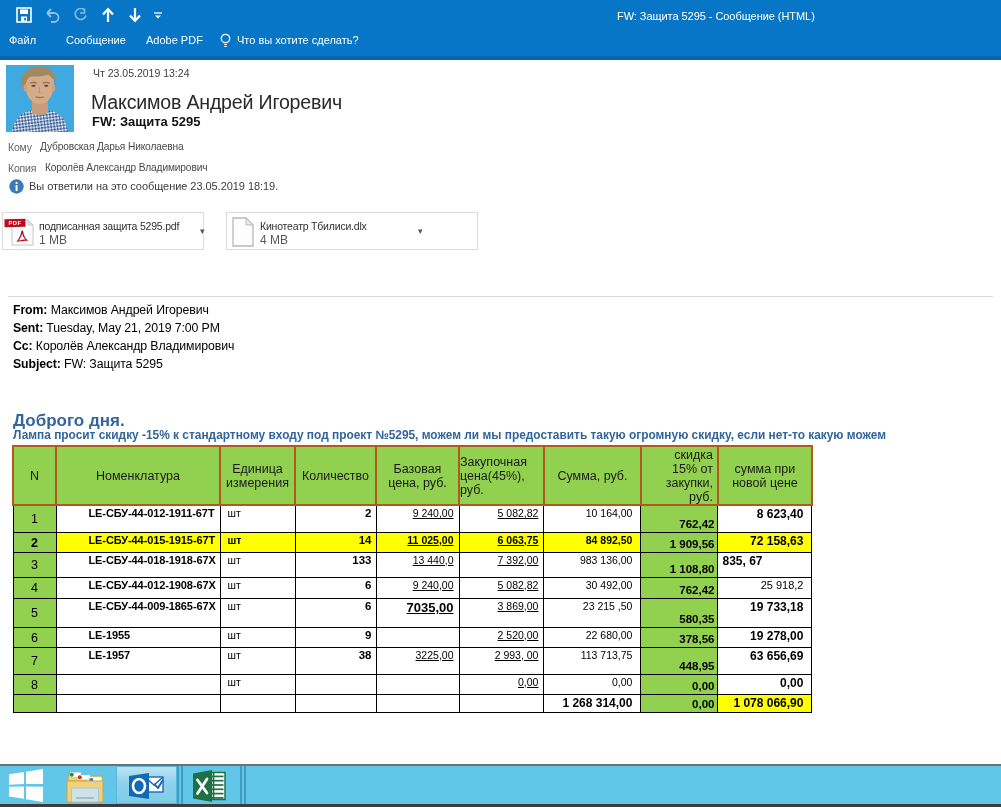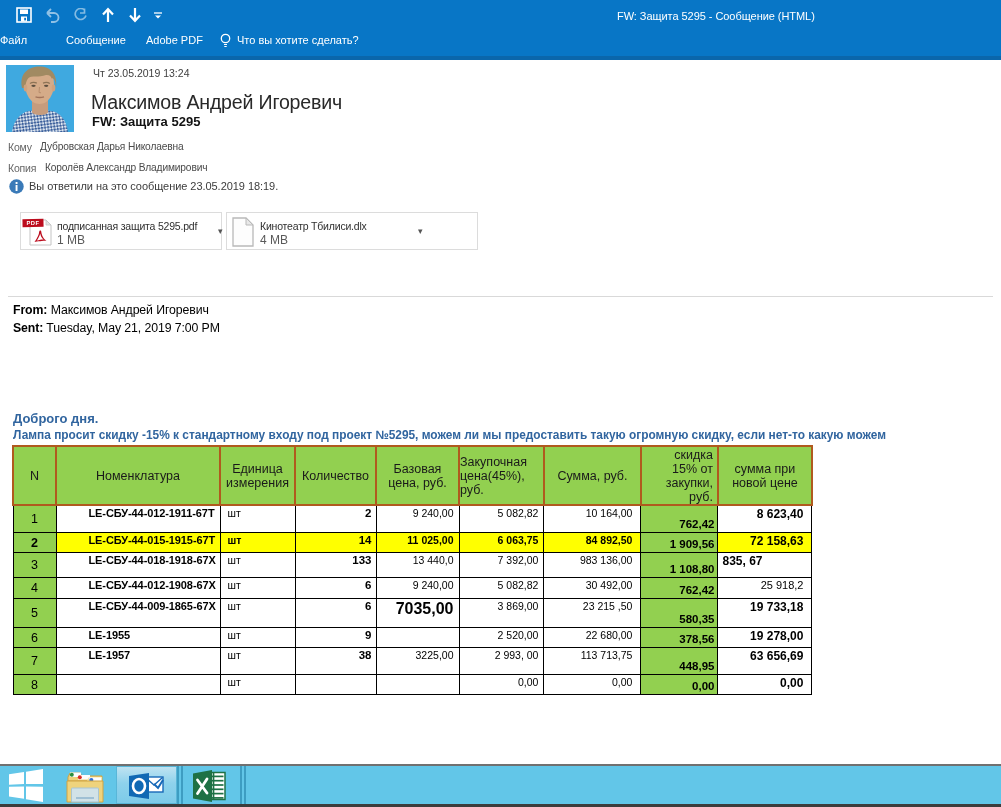--- a/index.html
+++ b/index.html
@@ -24,35 +24,35 @@
 
 .attbox { top:212px; height:38px; background:#fff; border:1px solid #dcdcdc; }
 .attname { font-size:10.5px; letter-spacing:-0.2px; color:#303030; position:absolute; top:7px; white-space:nowrap; }
 .attsize { font-size:12px; color:#595959; position:absolute; top:20px; }
 .caret { position:absolute; color:#555; font-size:9px; }
 
 #hline { left:8px; top:296px; width:985px; height:1px; background:#d9d9d9; }
 
 
 #fromblock { left:13px; top:301px; font-size:12.3px; color:#000; line-height:18.1px; white-space:nowrap; letter-spacing:-0.1px; }
-#blue1 { left:13px; top:411px; font-size:13px; font-weight:bold; color:#31659f; }
+#blue1 { left:13px; top:411px; font-size:17px; font-weight:bold; color:#31659f; }
 #blue2 { left:13px; top:428px; font-size:11.9px; font-weight:bold; color:#31659f; white-space:nowrap; }
 
 
 #tbl { left:12px; top:445px; border-collapse:collapse; table-layout:fixed; }
 #tbl td { overflow:hidden; }
 #tbl .h td { border:2px solid #b05a1e; background:#92d050; font-size:12.5px; color:#1a1a1a; text-align:center; vertical-align:middle; line-height:14px; }
 #tbl .d td { border:1.7px solid #000; font-size:10.5px; vertical-align:top; padding-top:1px; }
 .gr { background:#92d050; }
 .yl { background:#ffff00; }
 td.n  { text-align:center; vertical-align:middle !important; font-size:12.5px !important; }
 td.nom { font-size:11px !important; font-weight:600; letter-spacing:-0.1px; padding-left:32px; }
 td.unit { padding-left:7px; font-size:10.5px; }
 td.qty { text-align:right; padding-right:4px; font-size:11.5px !important; font-weight:bold; }
-td.num { text-align:right; padding-right:5px; }
+td.num { text-align:right; padding-right:5px;text-decoration:underline; }
 td.num7 { text-align:right; padding-right:8px; }
 td.disc { text-align:right; padding-right:3px; font-size:11.5px !important; font-weight:bold; vertical-align:bottom !important; padding-bottom:2px; }
 td.last { text-align:right; padding-right:8px; font-size:12px !important; font-weight:bold;margin-left:32px; }
 .b { font-weight:bold; }
 
 
 #tbline { left:0; top:764px; width:1001px; height:2px; background:#707070; }
 #taskbar { left:0; top:766px; width:1001px; height:38px; background:#62c6e8; }
 #tbbottom { left:0; top:804px; width:1001px; height:3px; background:#3c3c3c; }
 .vsep { position:absolute; top:0; width:2px; height:38px; background:#3d9dc2; }
@@ -80,21 +80,21 @@
  <path d="M8 15 V3 M3 7.5 L8 2.2 L13 7.5" fill="none" stroke="#fff" stroke-width="2.2"></path>
 </svg>
 <svg class="abs" style="left:127px;top:7px" width="16" height="16" viewBox="0 0 16 16">
  <path d="M8 1 V13 M3 8.5 L8 13.8 L13 8.5" fill="none" stroke="#fff" stroke-width="2.2"></path>
 </svg>
 <svg class="abs" style="left:153px;top:12px" width="10" height="8" viewBox="0 0 10 8">
  <path d="M1 1 H9" stroke="#fff" stroke-width="1.3"></path>
  <path d="M2 3.5 L5 6.5 L8 3.5 Z" fill="#fff"></path>
 </svg>
 
-<div class="abs menuitem" style="left:0">Файл</div>
+<div class="abs menuitem" style="left:9px">Файл</div>
 <div class="abs menuitem" style="left:66px">Сообщение</div>
 <div class="abs menuitem" style="left:146px">Adobe PDF</div>
 <svg class="abs" style="left:219px;top:33px" width="13" height="16" viewBox="0 0 13 16">
  <circle cx="6.5" cy="5.5" r="4.2" fill="none" stroke="#fff" stroke-width="1.3"></circle>
  <path d="M5 11.5 H8 M5.3 13.5 H7.7" stroke="#fff" stroke-width="1.2"></path>
 </svg>
 <div class="abs menuitem" style="left:237px">Что вы хотите сделать?</div>
 
 <svg class="abs" style="left:6px;top:65px" width="68" height="67" viewBox="0 0 68 67">
  <defs>
@@ -133,21 +133,21 @@
 <div class="abs fldval" style="left:40px;top:141px">Дубровская Дарья Николаевна</div>
 <div class="abs fldlbl" style="left:8px;top:162px">Копия</div>
 <div class="abs fldval" style="left:45px;top:162px">Королёв Александр Владимирович</div>
 <svg class="abs" style="left:9px;top:179px" width="15" height="15" viewBox="0 0 15 15">
  <circle cx="7.5" cy="7.5" r="7.2" fill="#3a7ab8"></circle>
  <rect x="6.6" y="3" width="1.9" height="2" fill="#fff"></rect>
  <rect x="6.6" y="6" width="1.9" height="6" fill="#fff"></rect>
 </svg>
 <div class="abs" id="infotext">Вы ответили на это сообщение 23.05.2019 18:19.</div>
 
-<div class="abs attbox" style="left:20px;width:202px">
+<div class="abs attbox" style="left:2px;width:202px">
  <svg style="position:absolute;left:0px;top:4px" width="34" height="32" viewBox="0 0 34 32">
   <path d="M9 3 H25 L30 8 V28 H9 Z" fill="#fff" stroke="#c4c4c4" stroke-width="1"></path>
   <path d="M25 3 L30 8 H25 Z" fill="#e3e3e3" stroke="#c4c4c4" stroke-width="0.8"></path>
   <rect x="1.5" y="2" width="21" height="8" fill="#bc0c1d" transform="rotate(-1 12 6)"></rect>
   <text x="12" y="8.3" font-size="5.8" fill="#fff" font-weight="bold" text-anchor="middle" font-family="Liberation Sans" letter-spacing="0.5">PDF</text>
   <path d="M13.5 25 C16.5 21 18 17.5 18.2 14.8 C18.4 13.2 20.2 13.2 20.3 14.8 C20.5 18 22.8 22.5 25.5 23.6 C22 24 16 24.4 13.5 25 Z M15.8 23.6 C18.5 22.8 21 22.4 22.6 22.5 C20.5 21.2 19.6 18.4 19.2 16.6 C18.8 18.7 17.2 21.8 15.8 23.6 Z" fill="#bc0c1d"></path>
  </svg>
  <div class="attname" style="left:36px">подписанная защита 5295.pdf</div>
  <div class="attsize" style="left:36px">1 MB</div>
  <div class="caret" style="left:197px;top:13px">▾</div>
@@ -160,20 +160,22 @@
  <div class="attname" style="left:33px">Кинотеатр Тбилиси.dlx</div>
  <div class="attsize" style="left:33px">4 MB</div>
  <div class="caret" style="left:191px;top:13px">▾</div>
 </div>
 
 <div class="abs" id="hline"></div>
 
 <div class="abs" id="fromblock">
 <div><b>From:</b> Максимов Андрей Игоревич</div>
 <div><b>Sent:</b> Tuesday, May 21, 2019 7:00 PM</div>
+<div><b>Cc:</b> Королёв Александр Владимирович</div>
+<div><b>Subject:</b> FW: Защита 5295</div>
 </div>
 
 <div class="abs" id="blue1">Доброго дня.</div>
 <div class="abs" id="blue2">Лампа просит скидку -15% к стандартному входу под проект №5295, можем ли мы предоставить такую огромную скидку, если нет-то какую можем</div>
 
 <table class="abs" id="tbl">
 <colgroup>
 <col style="width:43px">
       <col style="width:164px">
       <col style="width:75px">
@@ -238,21 +240,21 @@
         <td class="num">5 082,82</td>
         <td class="num7">30 492,00</td>
         <td class="disc gr">762,42</td>
         <td class="last" style="font-weight:normal;font-size:11px !important">25 918,2</td>
 </tr>
 <tr class="d" style="height:29px">
  <td class="n gr">5</td>
         <td class="nom">LE-СБУ-44-009-1865-67Х</td>
         <td class="unit">шт</td>
         <td class="qty">6</td>
-        <td class="num b" style="font-size:16px">7035,00</td>
+        <td class="num b" style="font-size:13px">7035,00</td>
         <td class="num">3 869,00</td>
         <td class="num7">23 215 ,50</td>
         <td class="disc gr">580,35</td>
         <td class="last">19 733,18</td>
 </tr>
 <tr class="d" style="height:20px">
  <td class="n gr">6</td>
         <td class="nom">LE-1955</td>
         <td class="unit">шт</td>
         <td class="qty">9</td>
@@ -276,20 +278,31 @@
 <tr class="d" style="height:20px">
  <td class="n gr">8</td>
         <td class="nom"></td>
         <td class="unit">шт</td>
         <td class="qty"></td>
         <td class="num"></td>
         <td class="num">0,00</td>
         <td class="num7">0,00</td>
         <td class="disc gr">0,00</td>
         <td class="last">0,00</td>
+</tr>
+<tr class="d" style="height:18px">
+ <td class="n gr"></td>
+        <td class="nom"></td>
+        <td class="unit"></td>
+        <td class="qty"></td>
+        <td class="num"></td>
+        <td class="num"></td>
+        <td class="num7 b" style="font-size:12px">1 268 314,00</td>
+        <td class="disc gr">0,00</td>
+        <td class="last yl">1 078 066,90</td>
 </tr>
 </tbody>
   </table>
 
 <div class="abs" id="tbline"></div>
 <div class="abs" id="taskbar">
  <svg style="position:absolute;left:9px;top:3px" width="34" height="33" viewBox="0 0 34 33">
   <polygon points="0,5.2 15,3 15,15 0,15.8" fill="#fff"></polygon>
   <polygon points="17,2.7 34,0 34,15 17,15" fill="#fff"></polygon>
   <polygon points="0,17.8 15,17.6 15,29.8 0,27.6" fill="#fff"></polygon>

